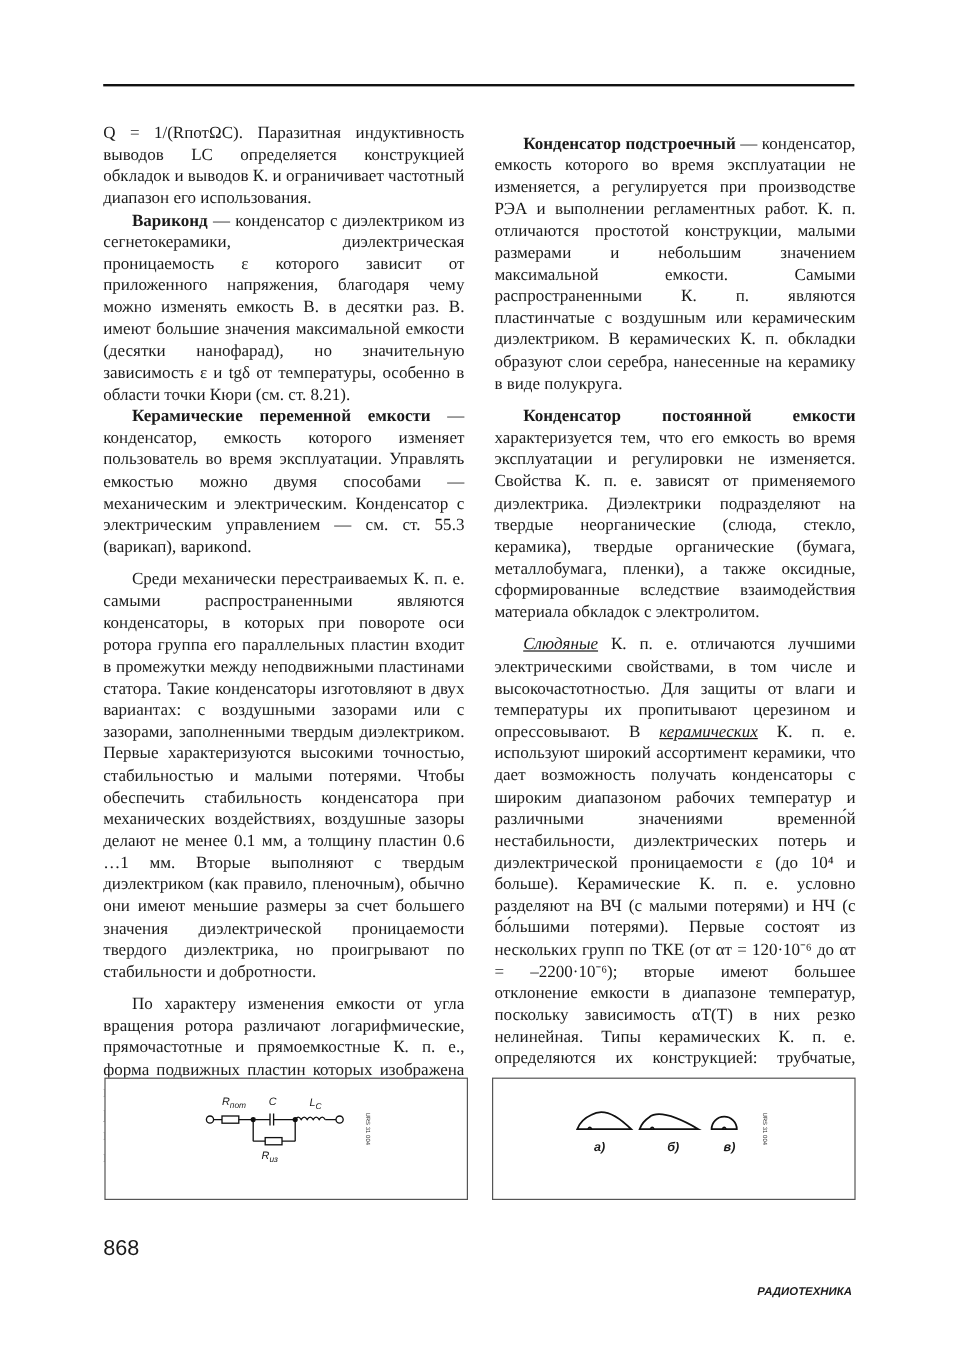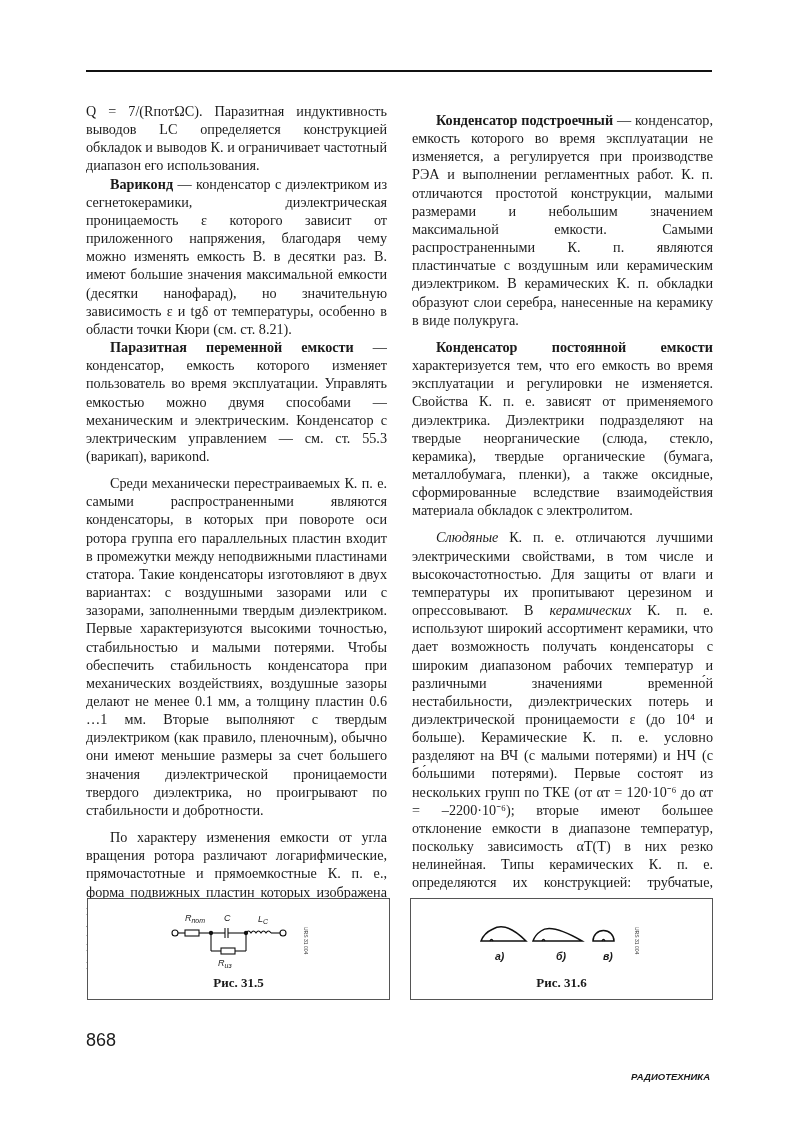--- a/index.html
+++ b/index.html
@@ -7,43 +7,43 @@
   .header { position: absolute; left: 86px; top: 64px; width: 626px; }
   .header-title { font-family: "Liberation Sans", sans-serif; font-size: 13.5px; letter-spacing: 0.2px; color: #111; }
   .header-rule { margin-top: 6px; height: 2px; background: #111; }
   .col { position: absolute; top: 102px; width: 301px; font-size: 14.2px; line-height: 18.15px; text-align: justify; }
   .col-left { left: 86px; }
   .col-right { left: 412px; }
   .col p { margin: 0; }
   .col p.ind { text-indent: 24px; }
   .col p.gap { margin-top: 9px; }
   .term { font-weight: bold; }
-  .it { font-style: italic; }
+  .it { font-style: italic; text-decoration: underline; }
   .figure { position: absolute; top: 898px; height: 100px; border: 1px solid #555; background: #fff; }
   .fig-left { left: 87px; width: 301px; }
   .fig-right { left: 410px; width: 301px; }
   .fig-caption { position: absolute; left: 0; right: 0; bottom: 8px; text-align: center; font-family: "Liberation Serif", serif; font-weight: bold; font-size: 13px; }
   .fig-code { position: absolute; font-family: "Liberation Sans", sans-serif; font-size: 5px; color: #333; transform: rotate(90deg); transform-origin: left top; white-space: nowrap; }
   .fig-label { position: absolute; font-family: "Liberation Sans", sans-serif; font-style: italic; font-size: 9px; }
   .fig-label-b { position: absolute; font-family: "Liberation Sans", sans-serif; font-style: italic; font-weight: bold; font-size: 10.5px; }
   .sub { font-size: 7px; vertical-align: -2px; font-style: italic; }
   .footer-page { position: absolute; left: 86px; top: 1030px; font-family: "Liberation Sans", sans-serif; font-size: 18px; }
   .footer-book { position: absolute; right: 84px; top: 1034px; font-family: "Liberation Sans", sans-serif; font-style: italic; font-weight: bold; font-size: 9.5px; margin-top: 37px; }
 </style>
 </head>
 <body>
 
 <div class="header">
   <div class="header-rule"></div>
 </div>
 
 <div class="col col-left">
-  <p>Q = 7/(RпотΩC). Паразитная индуктивность выводов LC определяется конструкцией обкладок и выводов К. и ограничивает частотный диапазон его использования.</p>
+  <p>Q = 1/(RпотΩC). Паразитная индуктивность выводов LC определяется конструкцией обкладок и выводов К. и ограничивает частотный диапазон его использования.</p>
   <p class="ind"><span class="term">Вариконд</span><span> — конденсатор с диэлектриком из сегнетокерамики, диэлектрическая проницаемость ε которого зависит от приложенного напряжения, благодаря чему можно изменять емкость В. в десятки раз. В. имеют большие значения максимальной емкости (десятки нанофарад), но значительную зависимость ε и tgδ от температуры, особенно в области точки Кюри (см. ст. 8.21).</span></p>
-  <p class="ind"><span class="term">Паразитная переменной емкости</span><span> — конденсатор, емкость которого изменяет пользователь во время эксплуатации. Управлять емкостью можно двумя способами — механическим и электрическим. Конденсатор с электрическим управлением — см. ст. 55.3 (варикап), варикond.</span></p>
+  <p class="ind"><span class="term">Керамические переменной емкости</span><span> — конденсатор, емкость которого изменяет пользователь во время эксплуатации. Управлять емкостью можно двумя способами — механическим и электрическим. Конденсатор с электрическим управлением — см. ст. 55.3 (варикап), варикond.</span></p>
   <p class="ind gap">Среди механически перестраиваемых К. п. е. самыми распространенными являются конденсаторы, в которых при повороте оси ротора группа его параллельных пластин входит в промежутки между неподвижными пластинами статора. Такие конденсаторы изготовляют в двух вариантах: с воздушными зазорами или с зазорами, заполненными твердым диэлектриком. Первые характеризуются высокими точностью, стабильностью и малыми потерями. Чтобы обеспечить стабильность конденсатора при механических воздействиях, воздушные зазоры делают не менее 0.1 мм, а толщину пластин 0.6 …1 мм. Вторые выполняют с твердым диэлектриком (как правило, пленочным), обычно они имеют меньшие размеры за счет большего значения диэлектрической проницаемости твердого диэлектрика, но проигрывают по стабильности и добротности.</p>
   <p class="ind gap"><span>По характеру изменения емкости от угла вращения ротора различают логарифмические, прямочастотные и прямоемкостные К. п. е., форма подвижных пластин которых изображена на </span><b>Рис. 31.6, </b><b class="it">а, б, в</b><span> соответственно. В радиовещании и связных приемниках для перестройки нескольких контуров одной ручкой ис-</span></p>
 </div>
 
 <div class="col col-right">
   <p class="ind gap"><span class="term">Конденсатор подстроечный</span><span> — конденсатор, емкость которого во время эксплуатации не изменяется, а регулируется при производстве РЭА и выполнении регламентных работ. К. п. отличаются простотой конструкции, малыми размерами и небольшим значением максимальной емкости. Самыми распространенными К. п. являются пластинчатые с воздушным или керамическим диэлектриком. В керамических К. п. обкладки образуют слои серебра, нанесенные на керамику в виде полукруга.</span></p>
   <p class="ind gap"><span class="term">Конденсатор постоянной емкости</span><span> характеризуется тем, что его емкость во время эксплуатации и регулировки не изменяется. Свойства К. п. е. зависят от применяемого диэлектрика. Диэлектрики подразделяют на твердые неорганические (слюда, стекло, керамика), твердые органические (бумага, металлобумага, пленки), а также оксидные, сформированные вследствие взаимодействия материала обкладок с электролитом.</span></p>
   <p class="ind gap"><span class="it">Слюдяные</span><span> К. п. е. отличаются лучшими электрическими свойствами, в том числе и высокочастотностью. Для защиты от влаги и температуры их пропитывают церезином и опрессовывают. В </span><span class="it">керамических</span><span> К. п. е. используют широкий ассортимент керамики, что дает возможность получать конденсаторы с широким диапазоном рабочих температур и различными значениями временно́й нестабильности, диэлектрических потерь и диэлектрической проницаемости ε (до 10⁴ и больше). Керамические К. п. е. условно разделяют на ВЧ (с малыми потерями) и НЧ (с бо́льшими потерями). Первые состоят из нескольких групп по ТКЕ (от αт = 120·10⁻⁶ до αт = –2200·10⁻⁶); вторые имеют большее отклонение емкости в диапазоне температур, поскольку зависимость αT(T) в них резко нелинейная. Типы керамических К. п. е. определяются их конструкцией: трубчатые, дисковые, пластинчатые квадратные, монолитные, литые, секционные, таблеточные и</span></p>
 </div>
 
@@ -68,35 +68,33 @@
       <rect x="133" y="49" width="14" height="6" fill="#fff"></rect>
       <line x1="147" y1="52" x2="158" y2="52"></line>
       <line x1="158" y1="52" x2="158" y2="34"></line>
     </g>
   </svg>
   <div class="fig-label" style="left:97px;top:14px;"><span>R</span><span class="sub">пот</span></div>
   <div class="fig-label" style="left:136px;top:14px;">C</div>
   <div class="fig-label" style="left:170px;top:15px;"><span>L</span><span class="sub">C</span></div>
   <div class="fig-label" style="left:130px;top:59px;"><span>R</span><span class="sub">из</span></div>
   <div class="fig-code" style="left:221px;top:28px;">URS 31 004</div>
-  <div class="fig-caption">Рис. 31.5</div>
 </div>
 
 <div class="figure fig-right">
   <svg width="301" height="70" style="position:absolute;left:0;top:0;">
     <g stroke="#111" stroke-width="1.5" fill="none">
       <path d="M70 42 L115 42 Q95 22 82 30 Q73 34 70 42 Z"></path>
       <path d="M79 42 q1.5 -3 3 0"></path>
       <path d="M122 42 L171 42 Q140 24 130 32 Q124 36 122 42 Z"></path>
       <path d="M131 42 q1.5 -3 3 0"></path>
       <path d="M182 42 L203 42 A10.5 10.5 0 0 0 182 42 Z"></path>
       <path d="M191 42 q1.5 -3 3 0"></path>
     </g>
   </svg>
   <div class="fig-label-b" style="left:84px;top:51px;">а)</div>
   <div class="fig-label-b" style="left:145px;top:51px;">б)</div>
   <div class="fig-label-b" style="left:192px;top:51px;">в)</div>
   <div class="fig-code" style="left:229px;top:28px;">URS 31 004</div>
-  <div class="fig-caption">Рис. 31.6</div>
 </div>
 
 <div class="footer-page">868</div>
 <div class="footer-book">РАДИОТЕХНИКА</div>
 
 </body></html>

